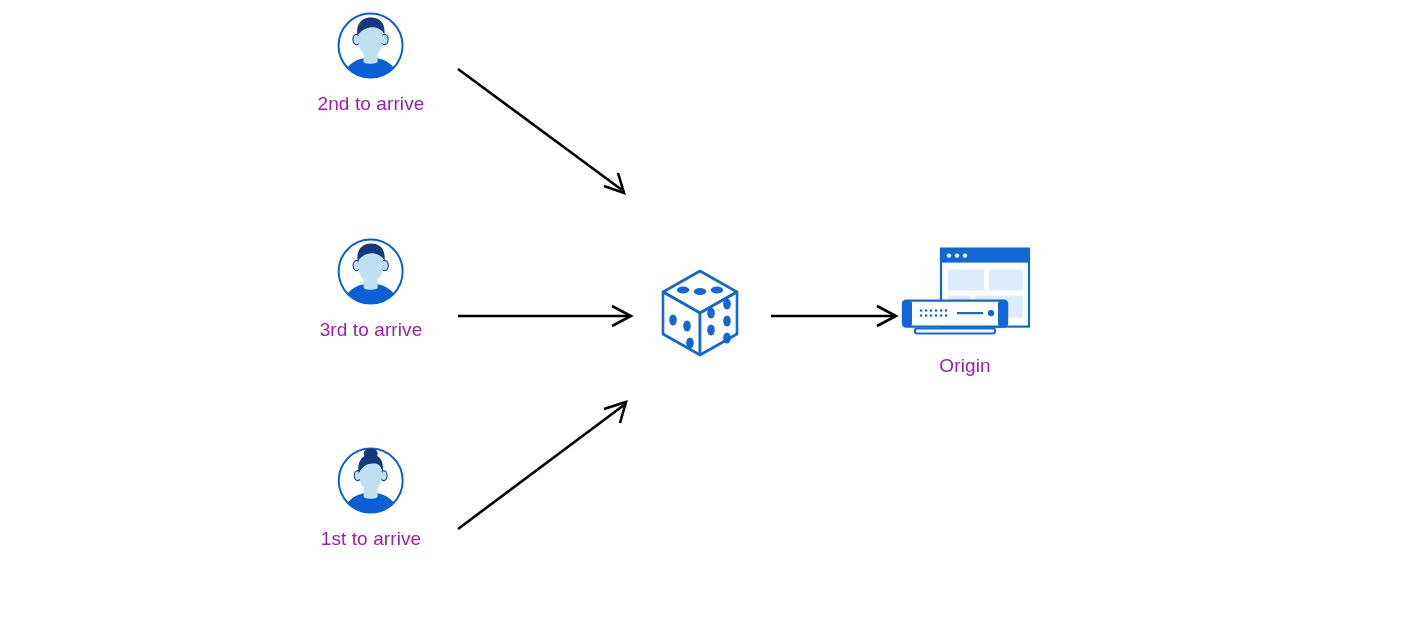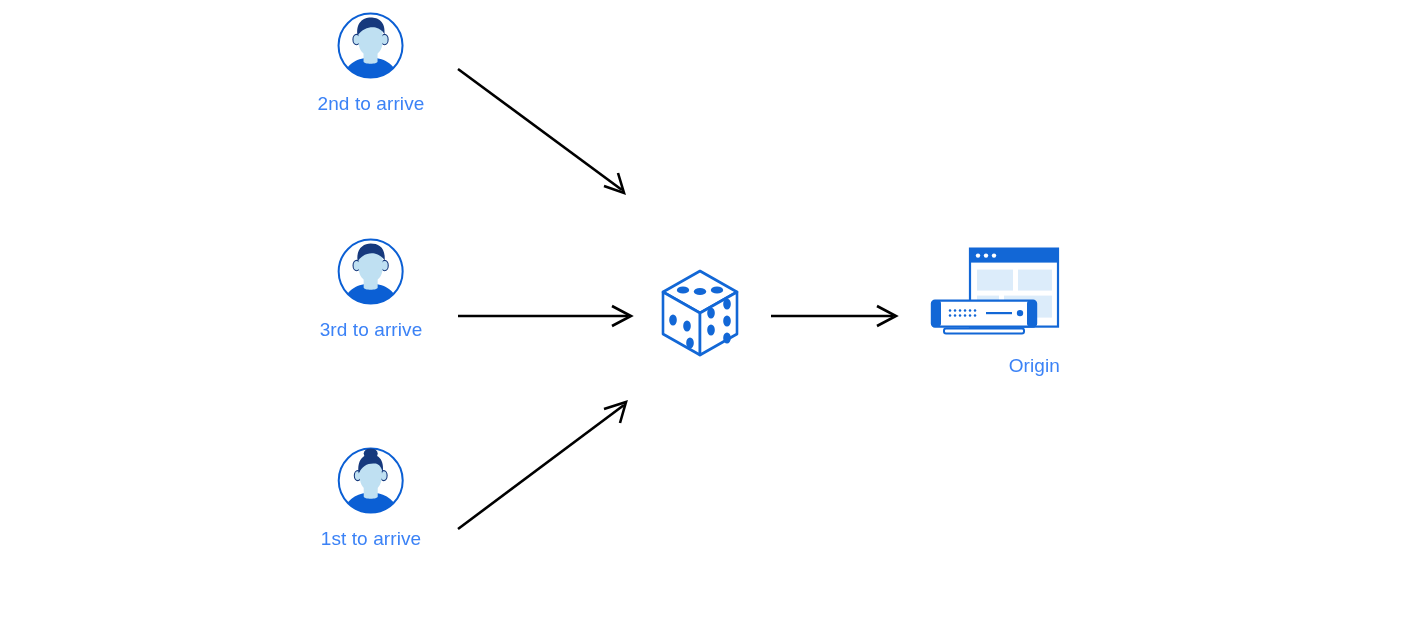--- a/index.html
+++ b/index.html
@@ -20,21 +20,21 @@
     overflow: hidden;
   }
   .node {
     position: absolute;
     display: flex;
     flex-direction: column;
     align-items: center;
   }
   .node-label {
     font-size: 19px;
-    color: #3b82f6;
+    color: #a21caf;
     line-height: 1.2;
     white-space: nowrap;
     margin-top: 12px;
     letter-spacing: 0.1px;
   }
   .avatar-wrap { width: 70px; height: 70px; }
   .dice-wrap { width: 86px; height: 96px; }
   .origin-wrap { width: 132px; height: 100px; }
   svg { display: block; overflow: visible; }
   .arrow-layer {
@@ -174,21 +174,21 @@
           <ellipse cx="70" cy="39" rx="3.8" ry="5.6"></ellipse>
           <ellipse cx="54" cy="48" rx="3.8" ry="5.6"></ellipse>
           <ellipse cx="70" cy="56" rx="3.8" ry="5.6"></ellipse>
           <ellipse cx="54" cy="65" rx="3.8" ry="5.6"></ellipse>
           <ellipse cx="70" cy="73" rx="3.8" ry="5.6"></ellipse>
         </g>
       </svg>
     </div>
   </div>
 
-  <div class="node" style="left:994px; top:310px; transform:translate(-50%,-50%);align-items:flex-end;">
+  <div class="node" style="left:965px; top:310px; transform:translate(-50%,-50%);">
     <div class="origin-wrap">
       <svg viewBox="0 0 132 100" width="132" height="100">
 
         <g>
           <rect x="42" y="6" width="88" height="78" fill="#ffffff" stroke="#1267d6" stroke-width="2.2"></rect>
           <rect x="42" y="6" width="88" height="14" fill="#1267d6"></rect>
           <circle cx="50" cy="13" r="2.2" fill="#ffffff"></circle>
           <circle cx="58" cy="13" r="2.2" fill="#ffffff"></circle>
           <circle cx="66" cy="13" r="2.2" fill="#ffffff"></circle>
           <rect x="49" y="27" width="36" height="21" fill="#dcecfa"></rect>

